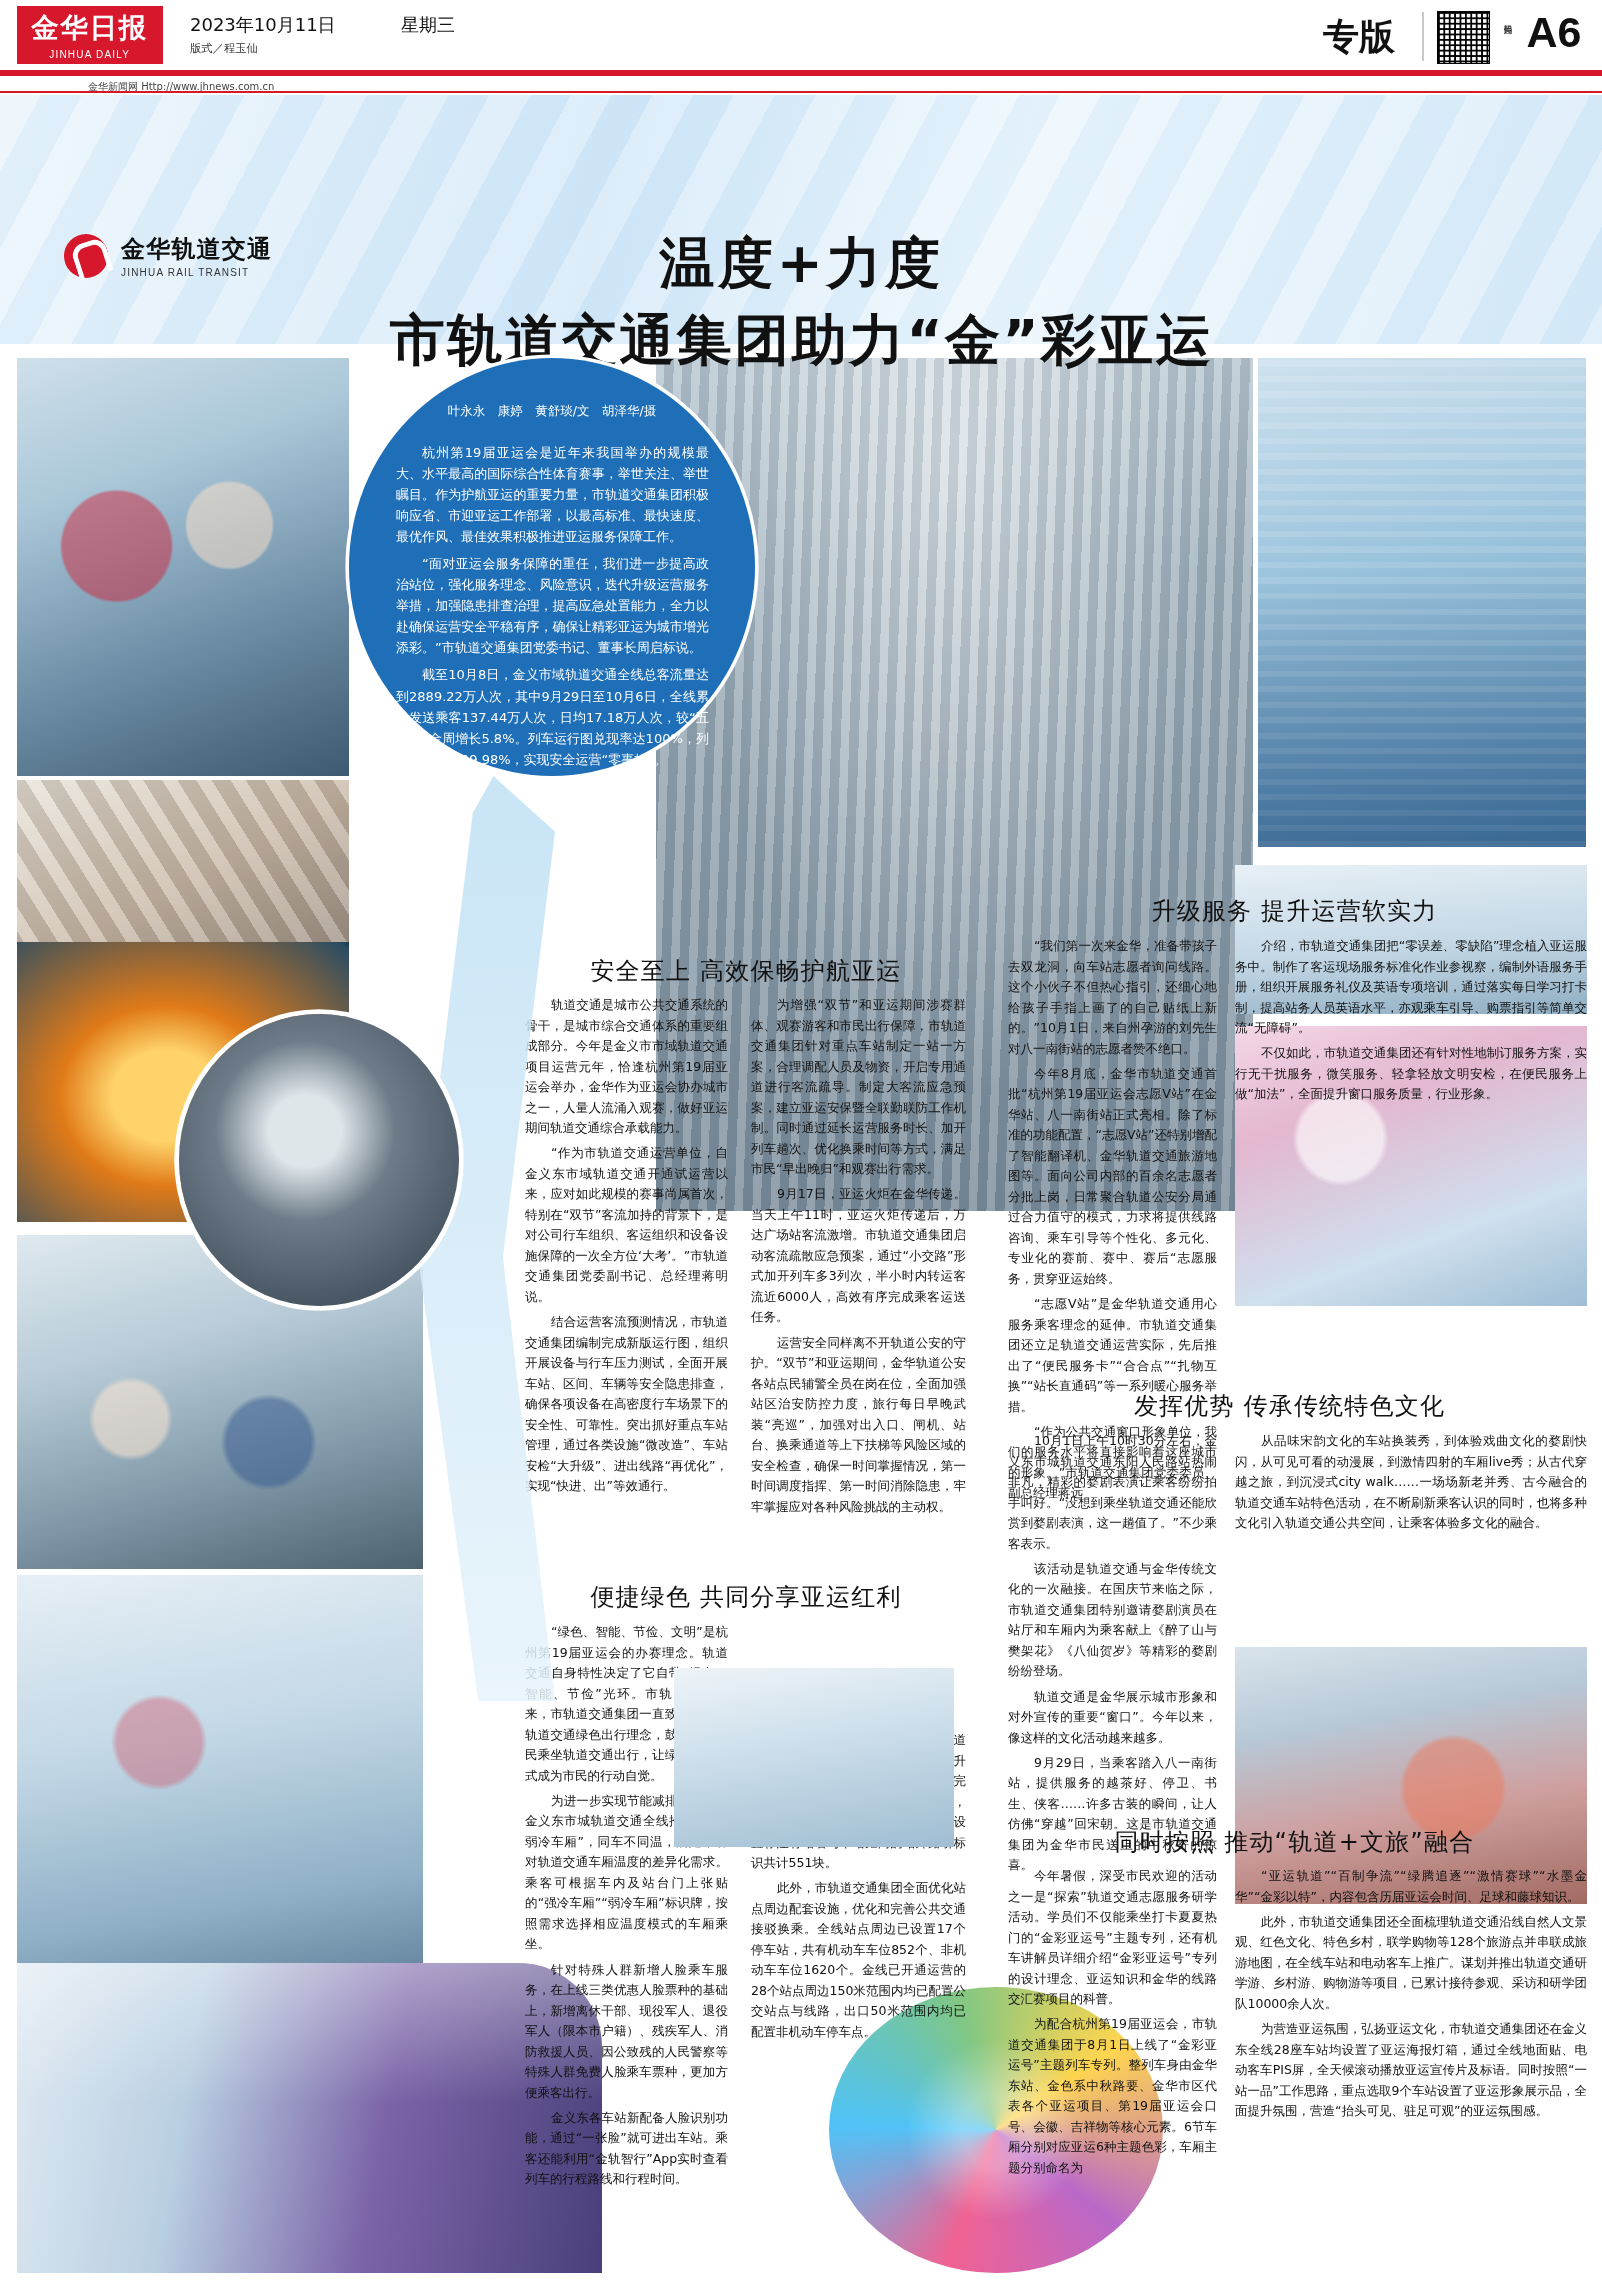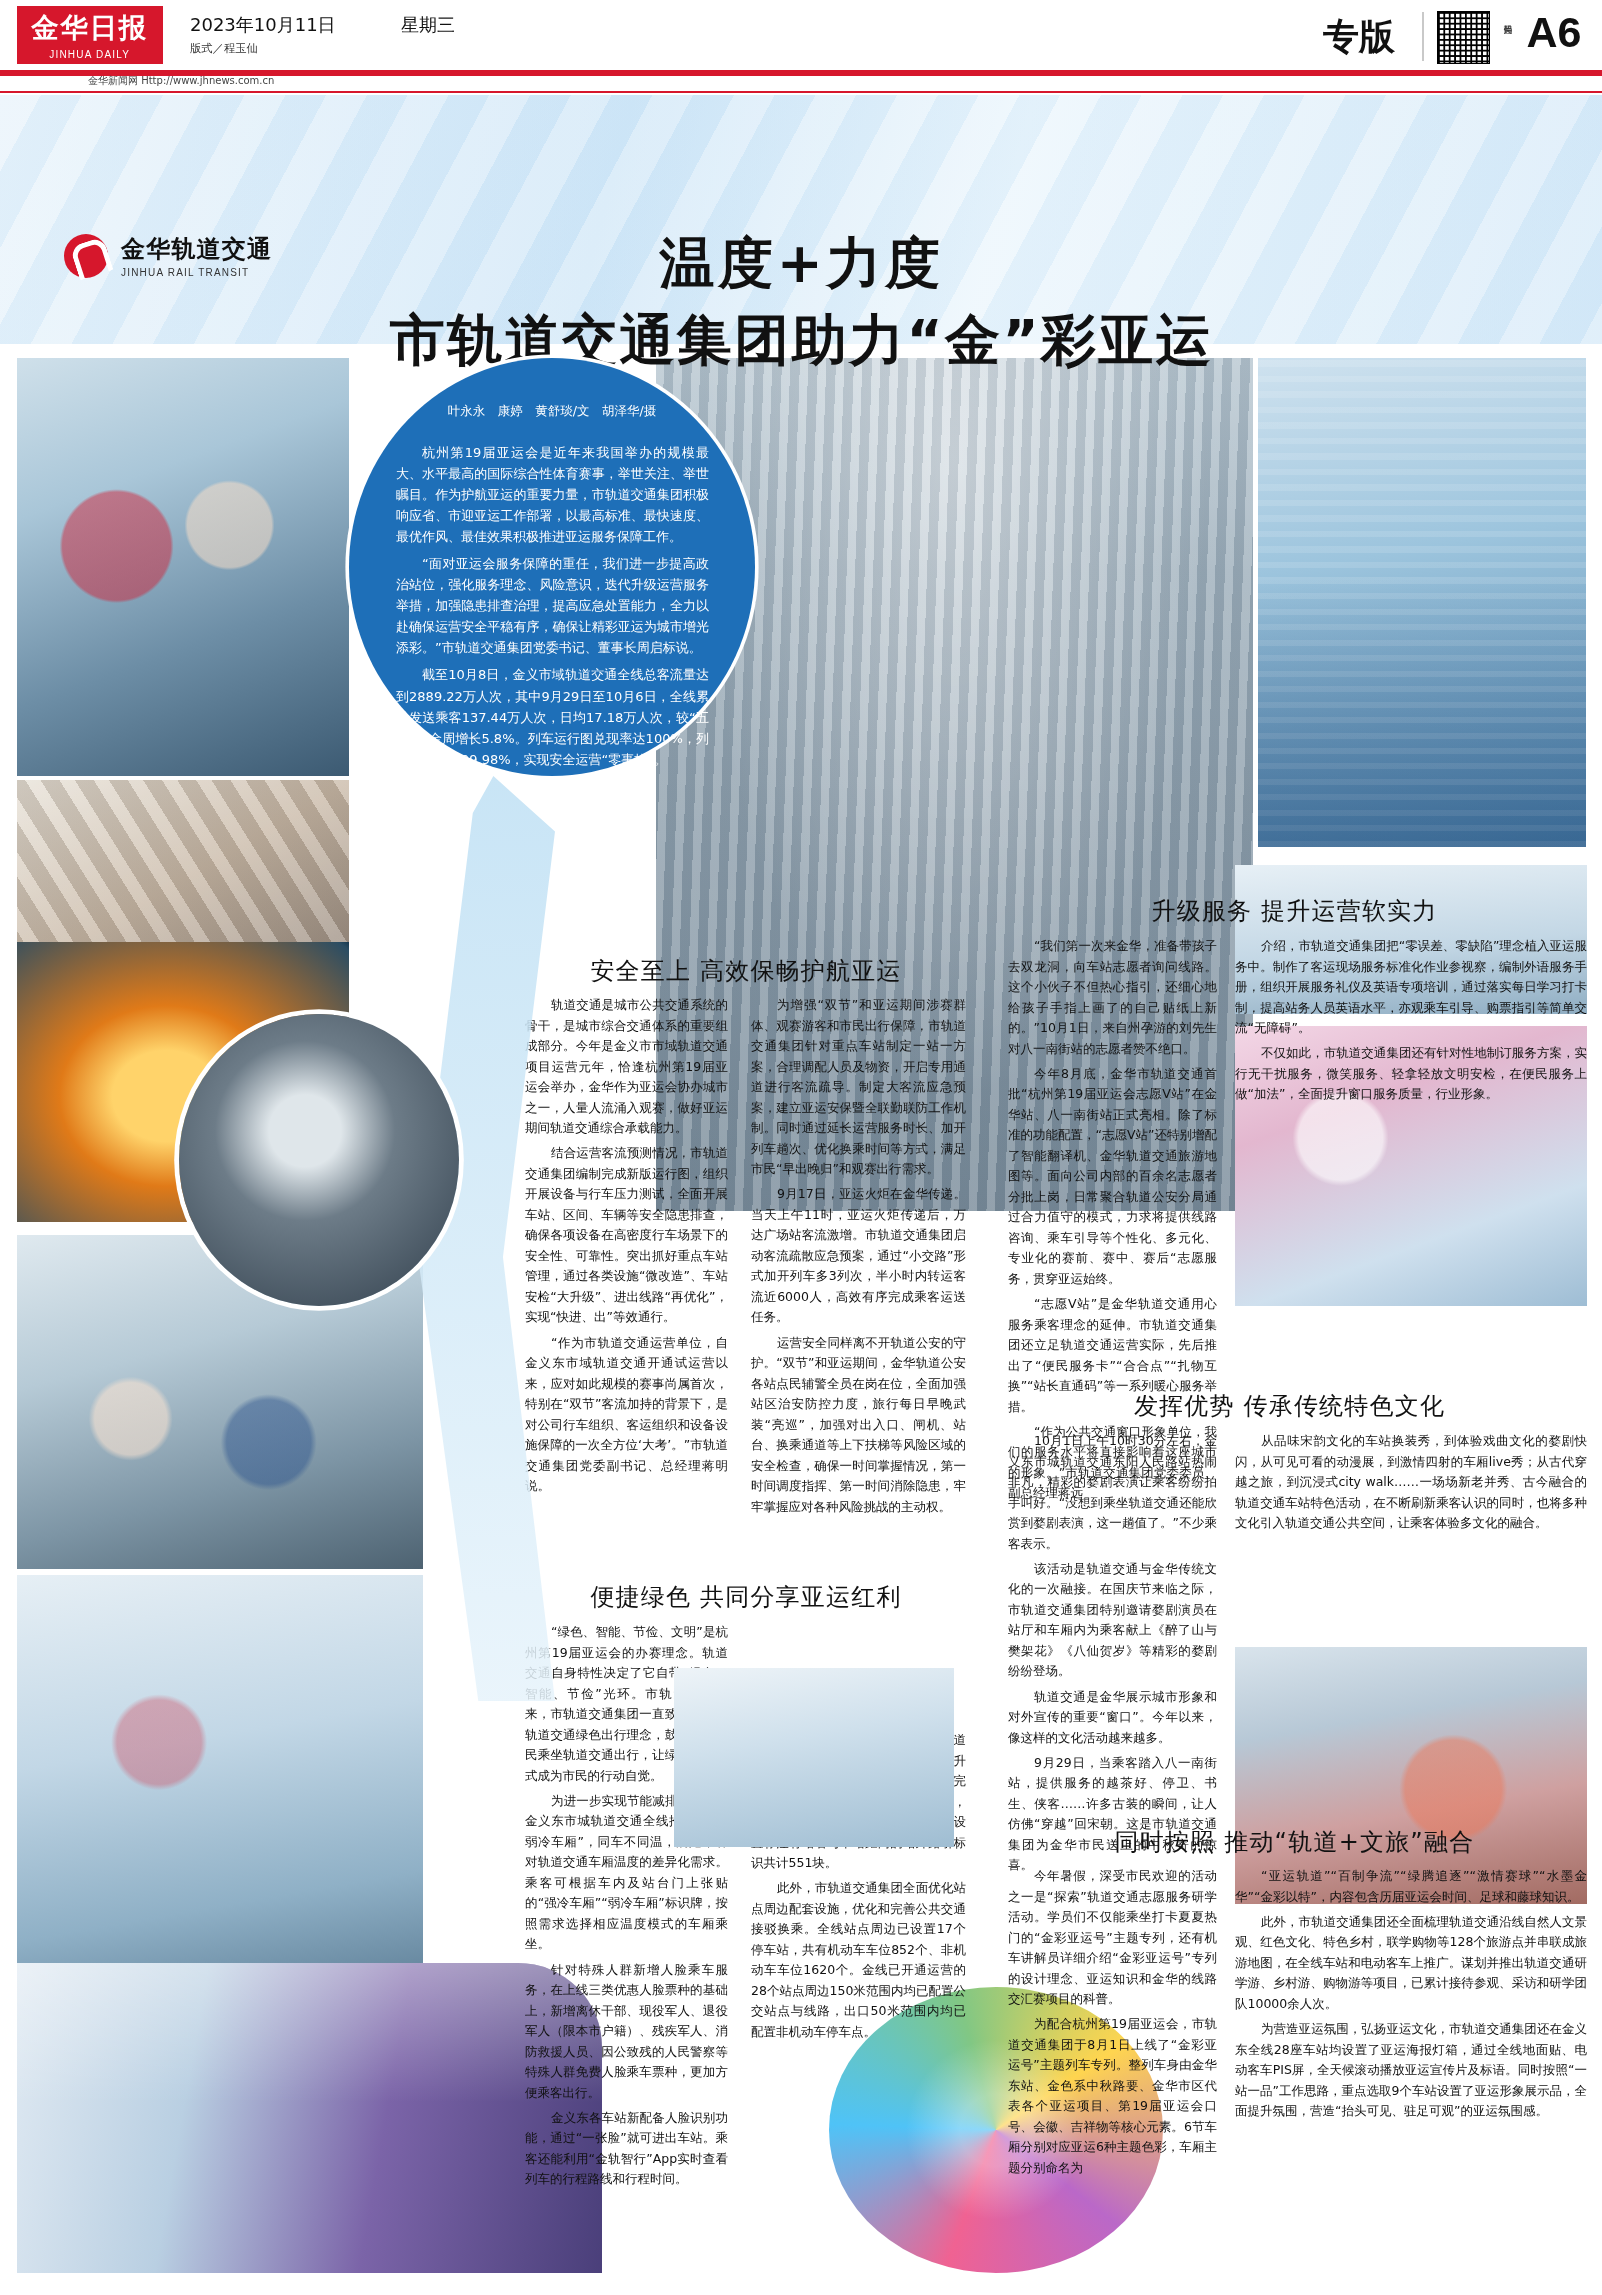--- a/index.html
+++ b/index.html
@@ -8,21 +8,21 @@
 
   
   .masthead{position:absolute;left:0;top:0;width:1603px;height:70px;}
   .mh-logo{position:absolute;left:16.7px;top:6px;width:146px;height:58px;background:#d6172c;
            display:flex;flex-direction:column;align-items:center;justify-content:center;color:#fff;}
   .mh-logo .cn{font-size:27.4px;font-weight:bold;letter-spacing:1.8px;font-family:"DejaVu Sans",sans-serif;}
   .mh-logo .en{font-size:10px;letter-spacing:1.2px;margin-top:3px;font-family:"Liberation Sans",sans-serif;}
   .mh-date{position:absolute;left:190px;top:13px;font-size:18px;color:#111;font-family:"DejaVu Sans",sans-serif;}
   .mh-week{position:absolute;left:401px;top:13px;font-size:18px;color:#111;font-family:"DejaVu Sans",sans-serif;}
   .mh-editor{position:absolute;left:190px;top:41px;font-size:11.3px;color:#333;font-family:"DejaVu Sans",sans-serif;}
-  .mh-site{position:absolute;left:88px;top:74px;font-size:10px;color:#444;font-family:"DejaVu Sans",sans-serif;}
+  .mh-site{position:absolute;left:88px;top:80px;font-size:10px;color:#444;font-family:"DejaVu Sans",sans-serif;}
   .mh-special{position:absolute;right:208px;top:13px;font-size:36px;font-weight:bold;color:#111;font-family:"DejaVu Sans",sans-serif;}
   .mh-divider{position:absolute;right:179px;top:12px;width:1.8px;height:49px;background:#c9c9c9;}
   .mh-qr{position:absolute;right:113px;top:10.7px;width:51px;height:51px;
          background:
            linear-gradient(90deg,#000 1.8px,transparent 1.8px),
            linear-gradient(#000 1.8px,transparent 1.8px);
          background-size:5.4px 5.4px;background-color:#fff;border:1.2px solid #000;}
   .mh-qrlabel{position:absolute;right:90px;top:18px;font-size:8.4px;color:#333;writing-mode:vertical-rl;font-family:"DejaVu Sans",sans-serif;}
   .mh-page{position:absolute;right:21.5px;top:8.4px;font-size:43px;font-weight:bold;color:#111;font-family:"Liberation Sans",sans-serif;}
   .mh-rule{position:absolute;left:0;top:70px;width:1603px;height:6px;background:#d6172c;}
@@ -180,22 +180,22 @@
       <p>杭州第19届亚运会是近年来我国举办的规模最大、水平最高的国际综合性体育赛事，举世关注、举世瞩目。作为护航亚运的重要力量，市轨道交通集团积极响应省、市迎亚运工作部署，以最高标准、最快速度、最优作风、最佳效果积极推进亚运服务保障工作。</p>
       <p>“面对亚运会服务保障的重任，我们进一步提高政治站位，强化服务理念、风险意识，迭代升级运营服务举措，加强隐患排查治理，提高应急处置能力，全力以赴确保运营安全平稳有序，确保让精彩亚运为城市增光添彩。”市轨道交通集团党委书记、董事长周启标说。</p>
       <p>截至10月8日，金义市域轨道交通全线总客流量达到2889.22万人次，其中9月29日至10月6日，全线累计发送乘客137.44万人次，日均17.18万人次，较“五一”黄金周增长5.8%。列车运行图兑现率达100%，列车正常率达99.98%，实现安全运营“零事故”。</p>
     </div>
   </div>
 
   <div class="sec-title" style="position:absolute;left:525px;top:955px;width:442px;">安全至上  高效保畅护航亚运</div>
 
   <div class="col" style="left:525px;top:995px;width:203px;">
     <p>轨道交通是城市公共交通系统的骨干，是城市综合交通体系的重要组成部分。今年是金义市市域轨道交通项目运营元年，恰逢杭州第19届亚运会举办，金华作为亚运会协办城市之一，人量人流涌入观赛，做好亚运期间轨道交通综合承载能力。</p>
+    <p>“作为市轨道交通运营单位，自金义东市域轨道交通开通试运营以来，应对如此规模的赛事尚属首次，特别在“双节”客流加持的背景下，是对公司行车组织、客运组织和设备设施保障的一次全方位‘大考’。”市轨道交通集团党委副书记、总经理蒋明说。</p>
     <p>结合运营客流预测情况，市轨道交通集团编制完成新版运行图，组织开展设备与行车压力测试，全面开展车站、区间、车辆等安全隐患排查，确保各项设备在高密度行车场景下的安全性、可靠性。突出抓好重点车站管理，通过各类设施“微改造”、车站安检“大升级”、进出线路“再优化”，实现“快进、出”等效通行。</p>
-    <p>“作为市轨道交通运营单位，自金义东市域轨道交通开通试运营以来，应对如此规模的赛事尚属首次，特别在“双节”客流加持的背景下，是对公司行车组织、客运组织和设备设施保障的一次全方位‘大考’。”市轨道交通集团党委副书记、总经理蒋明说。</p>
   </div>
 
   <div class="col" style="left:751px;top:995px;width:215px;">
     <p>为增强“双节”和亚运期间涉赛群体、观赛游客和市民出行保障，市轨道交通集团针对重点车站制定一站一方案，合理调配人员及物资，开启专用通道进行客流疏导。制定大客流应急预案，建立亚运安保暨全联勤联防工作机制。同时通过延长运营服务时长、加开列车趟次、优化换乘时间等方式，满足市民“早出晚归”和观赛出行需求。</p>
     <p>9月17日，亚运火炬在金华传递。当天上午11时，亚运火炬传递后，万达广场站客流激增。市轨道交通集团启动客流疏散应急预案，通过“小交路”形式加开列车多3列次，半小时内转运客流近6000人，高效有序完成乘客运送任务。</p>
     <p>运营安全同样离不开轨道公安的守护。“双节”和亚运期间，金华轨道公安各站点民辅警全员在岗在位，全面加强站区治安防控力度，旅行每日早晚武装“亮巡”，加强对出入口、闸机、站台、换乘通道等上下扶梯等风险区域的安全检查，确保一时间掌握情况，第一时间调度指挥、第一时间消除隐患，牢牢掌握应对各种风险挑战的主动权。</p>
   </div>
 
   <div class="sec-title" style="position:absolute;left:525px;top:1581px;width:442px;">便捷绿色  共同分享亚运红利</div>
 

